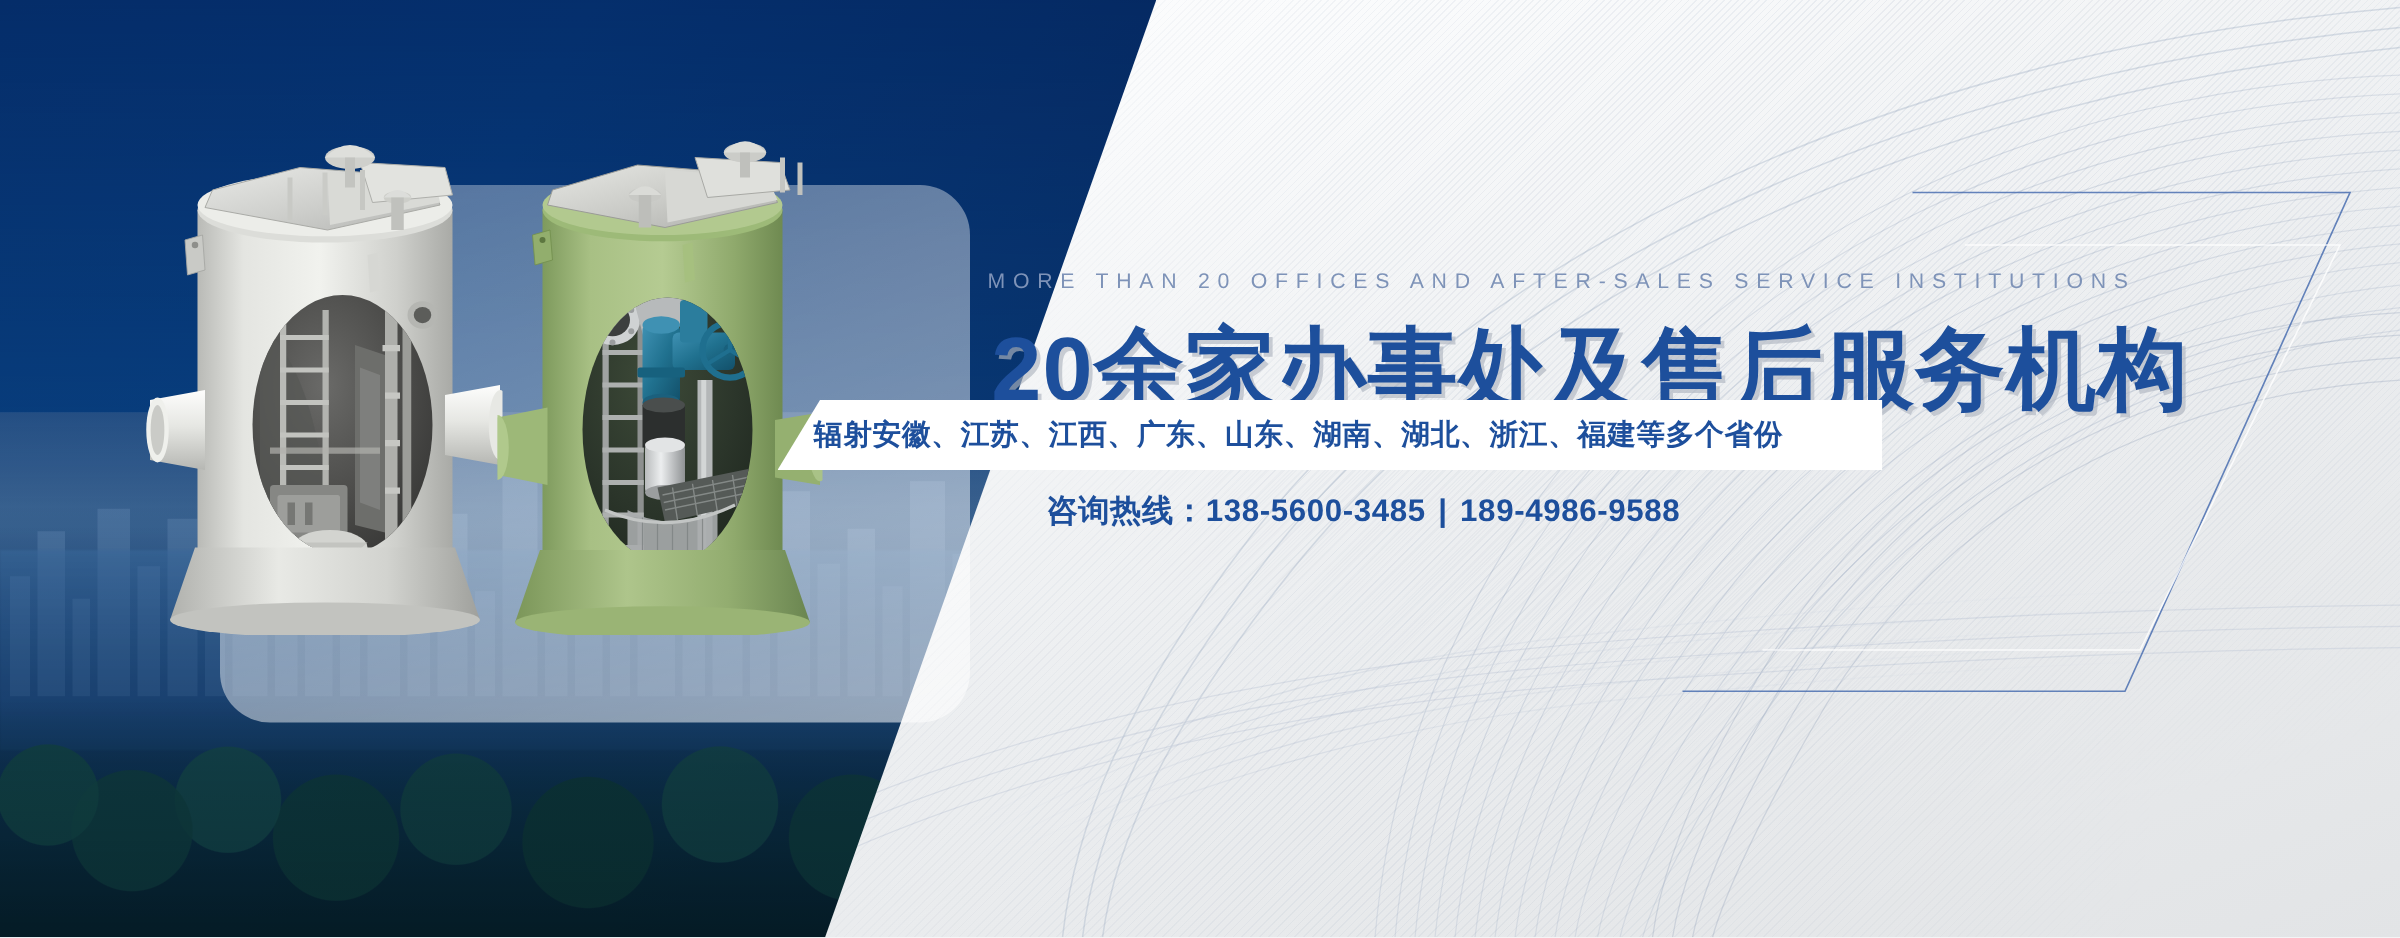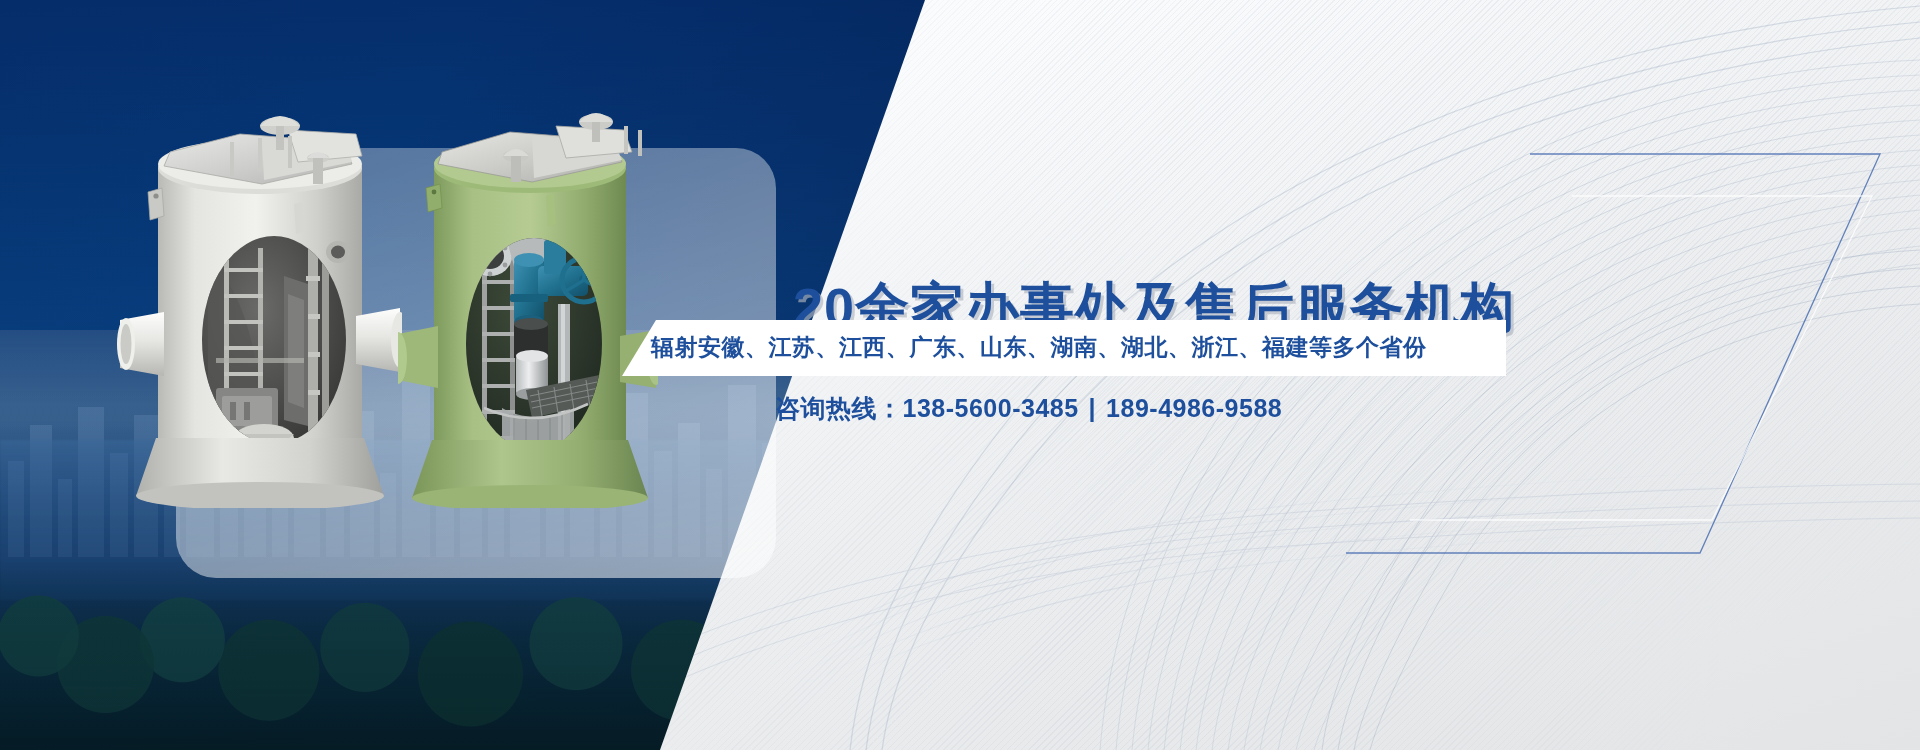--- a/index.html
+++ b/index.html
@@ -99,38 +99,37 @@
   .decor{position:absolute;inset:0;pointer-events:none;}
 
   
   .eyebrow{
     position:absolute;left:790px;top:215px;
     font-size:17px;letter-spacing:6.2px;font-weight:400;
     color:#7e93b8;white-space:nowrap;
   }
   .headline{
     position:absolute;left:793px;top:248px;
-    font-size:54px;font-weight:bold;letter-spacing:1px;
+    font-size:72px;font-weight:bold;letter-spacing:1px;
     color:#1d4f9c;white-space:nowrap;
     text-shadow:3px 3px 0 rgba(175,182,192,.65);
-    margin-top:24px;
   }
   .sub-bar{
     position:absolute;left:622px;top:320px;width:884px;height:56px;
     background:#fff;
     clip-path:polygon(34px 0, 884px 0, 884px 56px, 0 56px);
     box-shadow:0 1px 3px rgba(0,0,0,.05);
   }
   .sub-bar-text{
     position:absolute;left:651px;top:332px;
     font-size:23px;font-weight:bold;letter-spacing:.5px;
     color:#1d4f9c;white-space:nowrap;font-family:Liberation Serif, serif;
   }
   .hotline{
-    position:absolute;left:775px;top:392px;
+    position:absolute;left:837px;top:392px;
     font-size:25px;font-weight:bold;letter-spacing:.5px;
     color:#1d4f9c;white-space:nowrap;
   }
   .hotline .sep{padding:0 10px;color:#1d4f9c;}
 </style>
 </head>
 <body>
 
 <div id="banner">
 
@@ -517,20 +516,21 @@
 
     <path d="M0 226 L40 218 L40 280 L0 272 Z" fill="#9db878"></path>
     <ellipse cx="0" cy="250" rx="9" ry="26" fill="#b0c98c"></ellipse>
     <path d="M222 228 L258 222 L258 280 L222 274 Z" fill="#95b070"></path>
     <ellipse cx="258" cy="250" rx="9" ry="27" fill="#a9c287"></ellipse>
 
     <path d="M34 332 L230 332 L250 390 L14 390 Z" fill="url(#nbase)"></path>
     <ellipse cx="132" cy="390" rx="118" ry="13" fill="#9ab475"></ellipse>
   </svg>
 
+  <div class="eyebrow">MORE THAN 20 OFFICES AND AFTER-SALES SERVICE INSTITUTIONS</div>
 
   <div class="headline">20余家办事处及售后服务机构</div>
 
   <div class="sub-bar"></div>
   <div class="sub-bar-text">辐射安徽、江苏、江西、广东、山东、湖南、湖北、浙江、福建等多个省份</div>
 
   <div class="hotline">
     <span>咨询热线：</span><span>138-5600-3485</span><span class="sep">|</span><span>189-4986-9588</span>
   </div>
 

